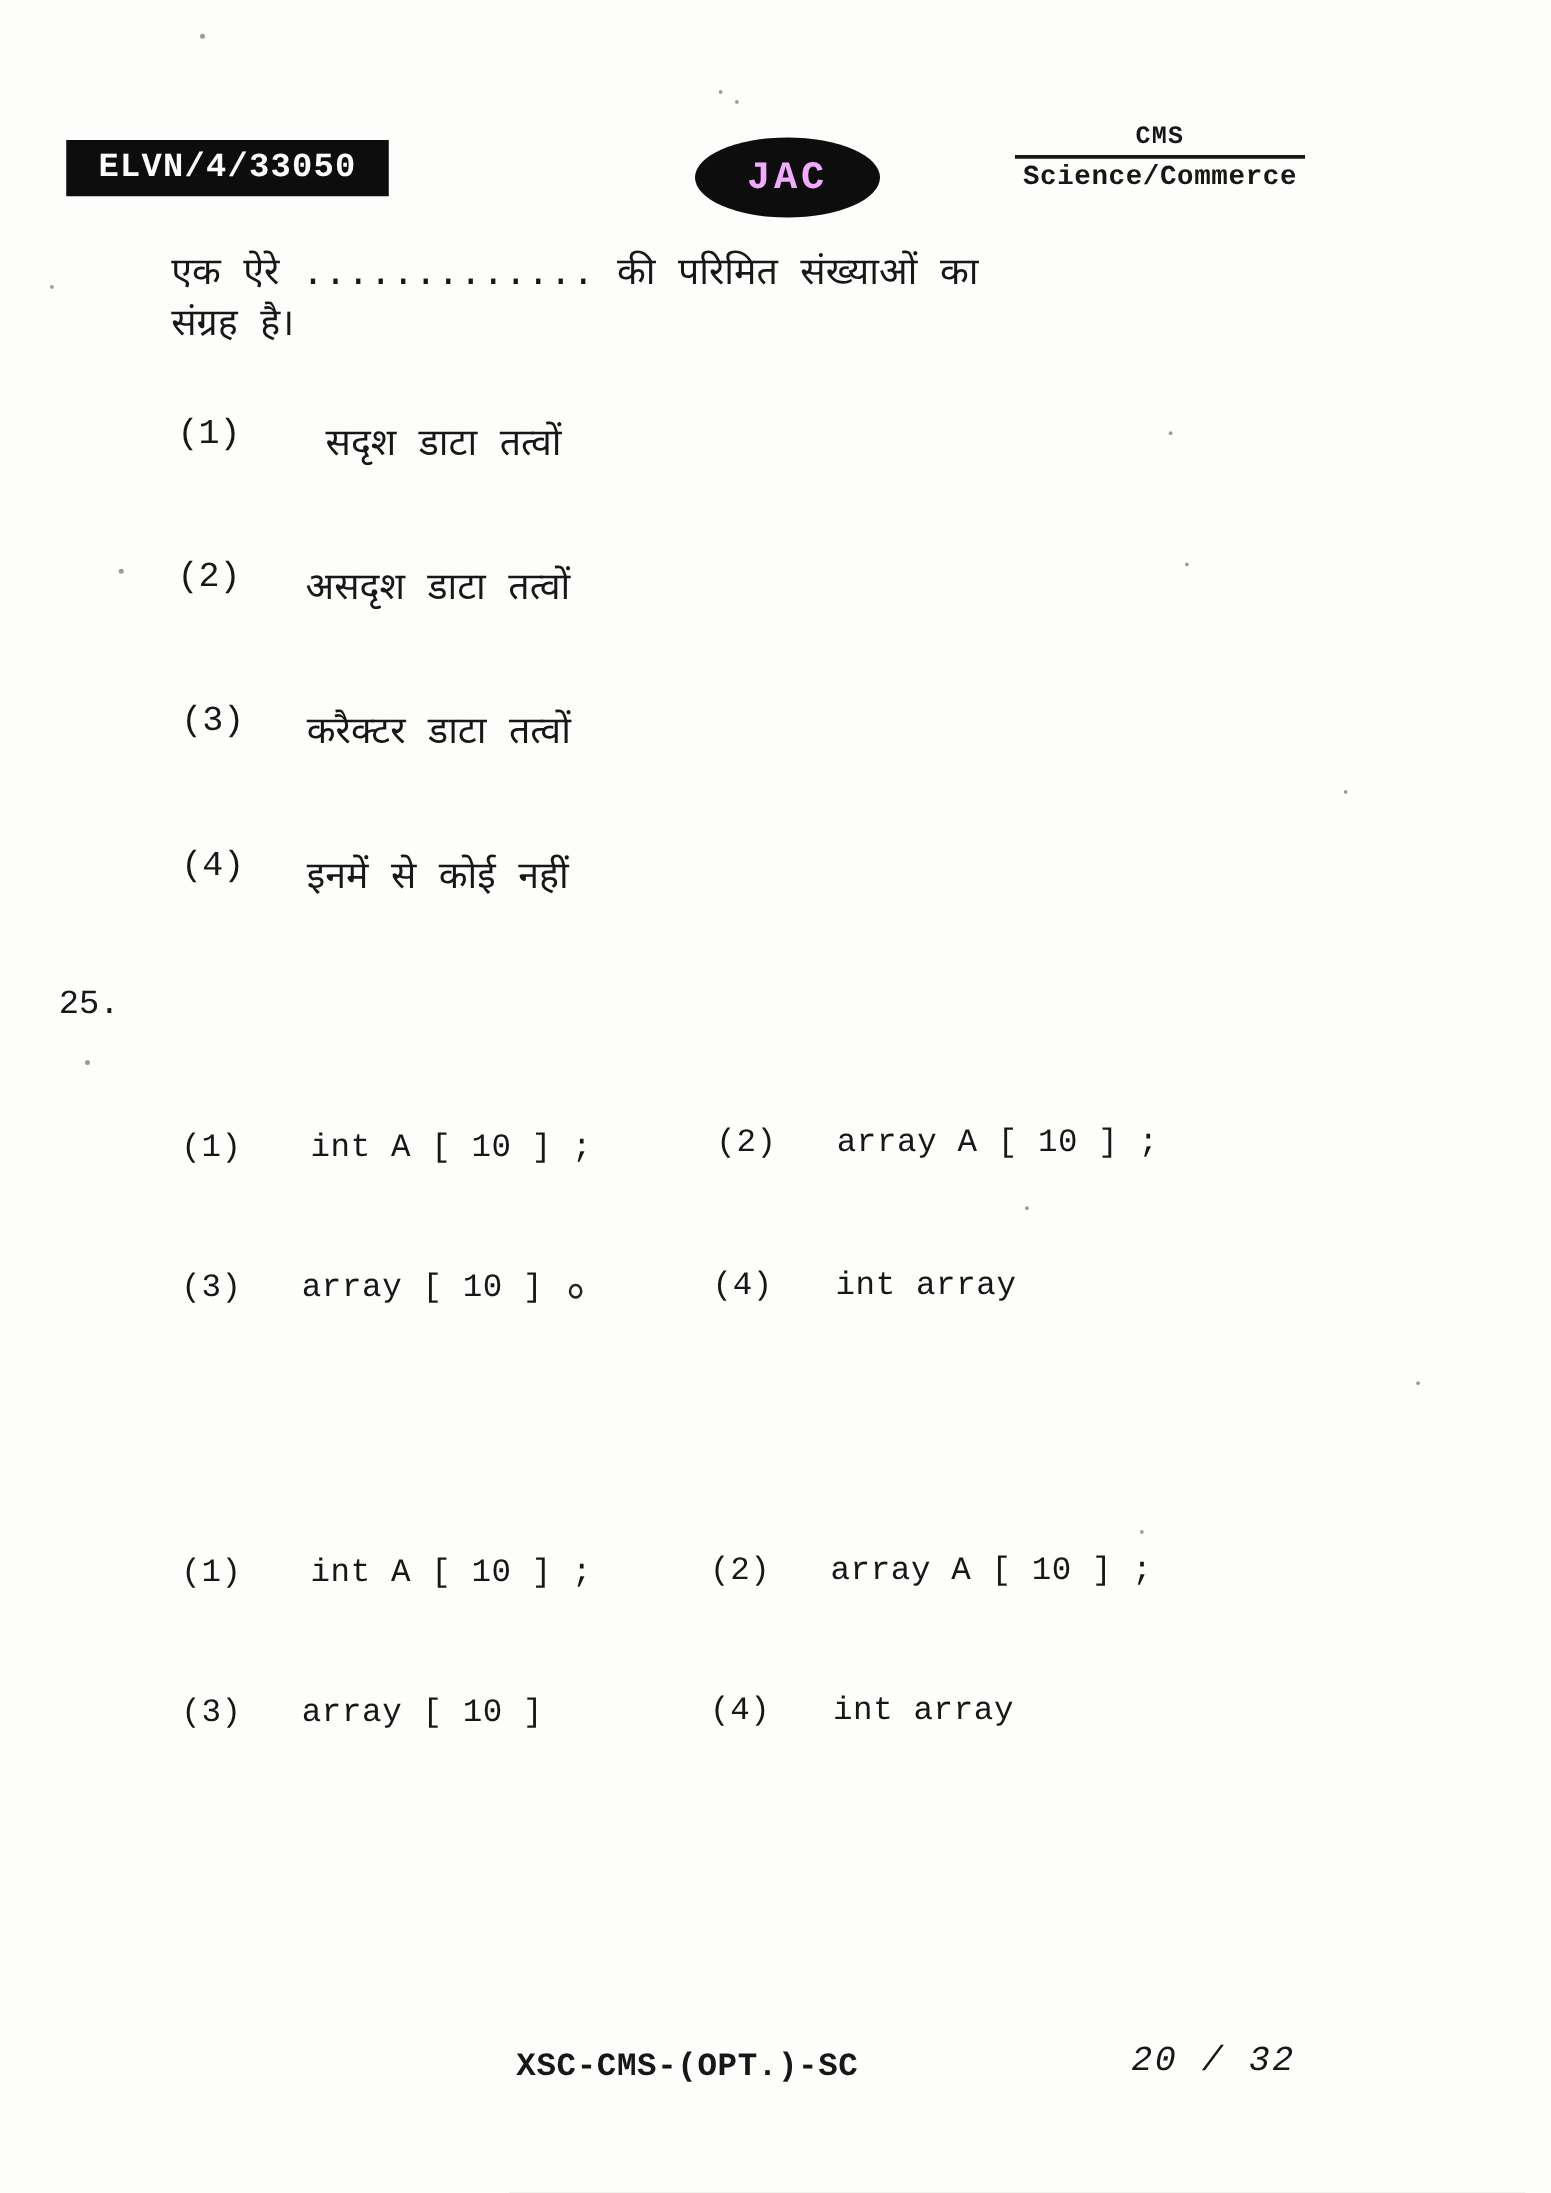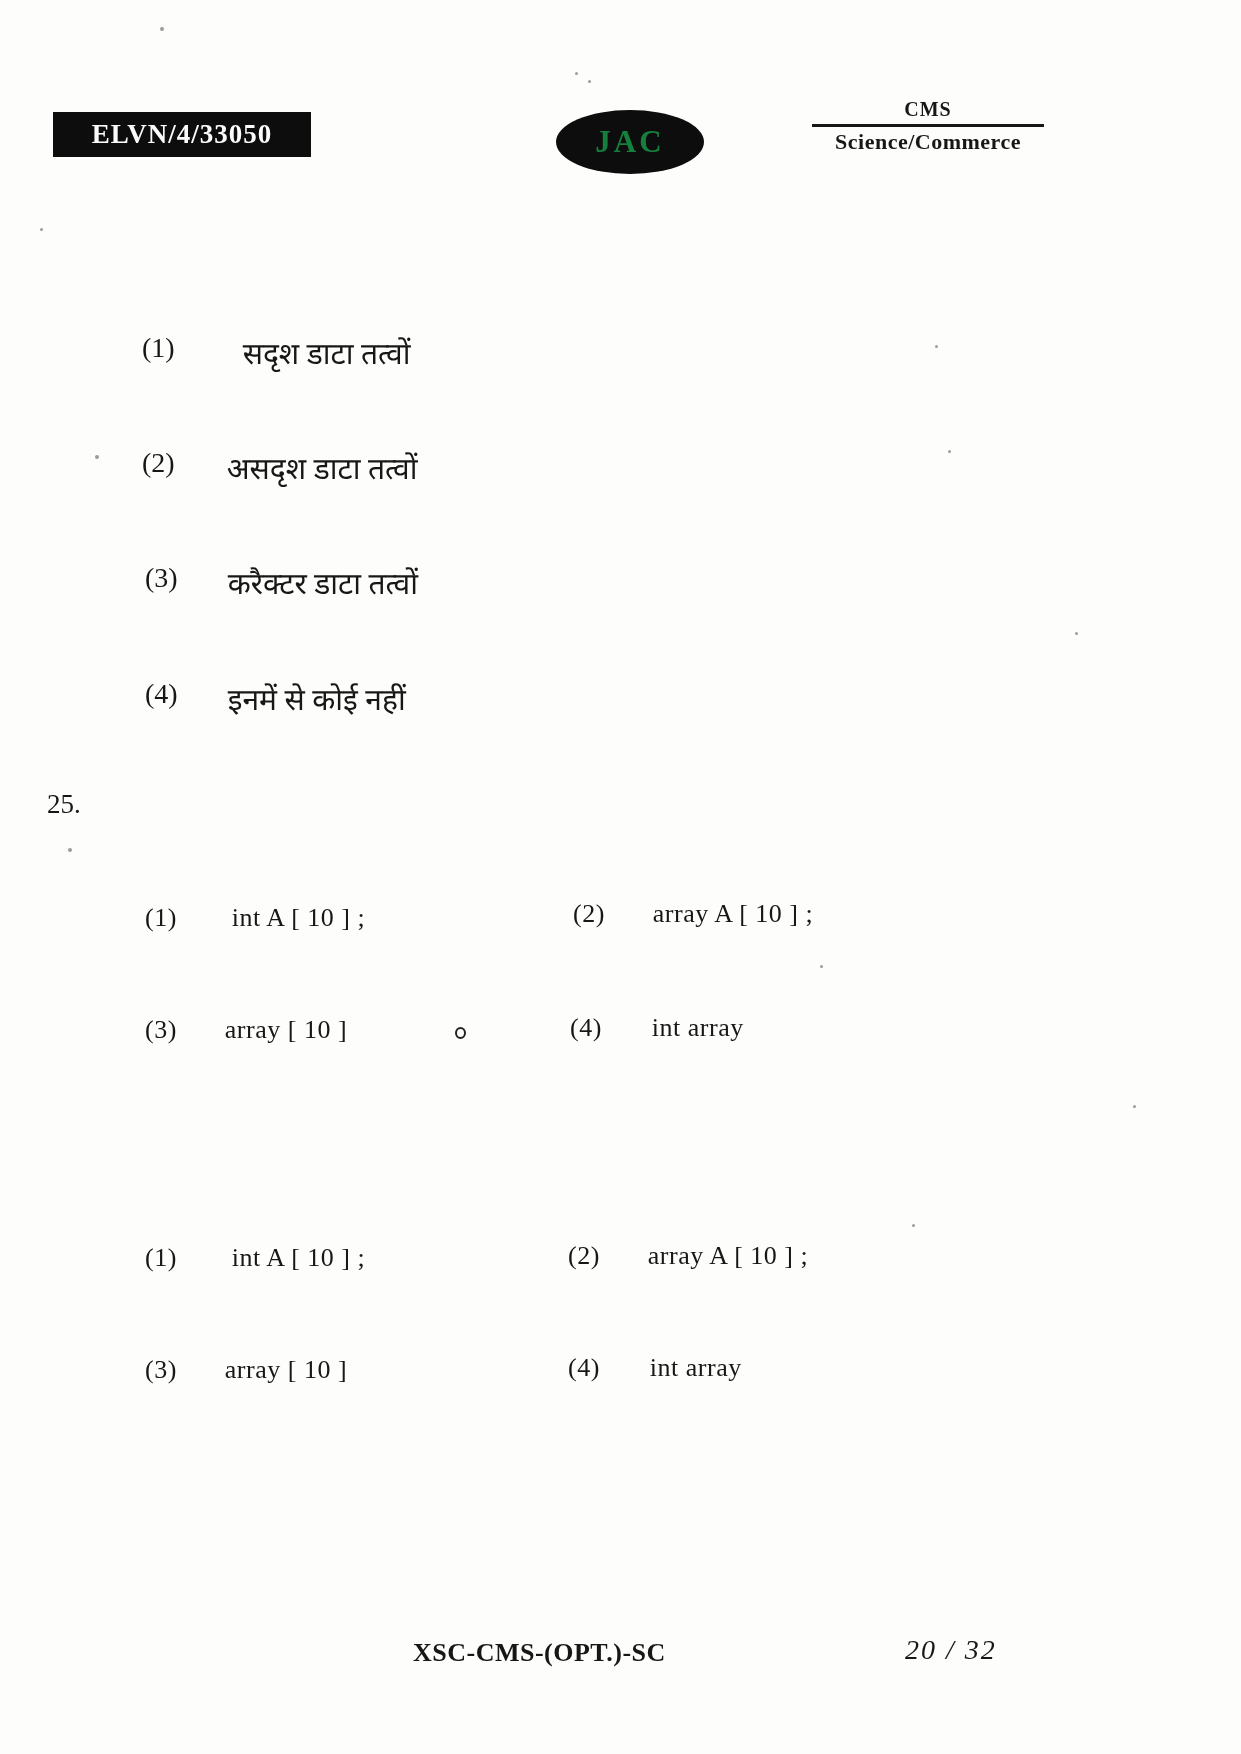--- a/index.html
+++ b/index.html
@@ -10,38 +10,38 @@
   .page {
     position: relative;
     width: 1241px;
     height: 1754px;
     margin: 0 auto;
     background: #fdfdfb;
     color: #171717;
     font-family: "Liberation Serif", "DejaVu Serif", serif;
     overflow: hidden;
   }
-  .abs { position: absolute; }
+  .abs { position: absolute; font-family: Liberation Mono, monospace; }
 
   
   .paper-code-box {
     left: 53px; top: 112px;
     width: 258px; height: 45px;
     background: #0d0d0d;
     color: #fbfbfb;
     display: flex; align-items: center; justify-content: center;
     font-size: 27px; font-weight: bold; letter-spacing: 1px;
   }
   .logo-ellipse {
     left: 556px; top: 110px;
     width: 148px; height: 64px;
     background: #0d0d0d;
     border-radius: 50%;
     display: flex; align-items: center; justify-content: center;
-    color: #15803d;
+    color: #f0abfc;
     font-size: 31px; font-weight: bold; letter-spacing: 3px;
   }
   .stream-block {
     left: 812px; top: 98px;
     width: 232px;
     text-align: center;
     font-weight: bold;
   }
   .stream-top { font-size: 20px; letter-spacing: 1px; padding-bottom: 3px; }
   .stream-rule { border-bottom: 3px solid #171717; width: 100%; }
@@ -98,20 +98,21 @@
   <div class="abs logo-ellipse">
     <span>JAC</span>
   </div>
 
   <div class="abs stream-block">
     <div class="stream-top">CMS</div>
     <div class="stream-rule"></div>
     <div class="stream-bottom">Science/Commerce</div>
   </div>
 
+  <div class="abs hi stem-prev">एक ऐरे ............. की परिमित संख्याओं का संग्रह है।</div>
 
   <div class="abs opt-row" style="left:142px; top:332px;">
     <span class="opt-num">(1)</span>
     <span class="opt-text-hi" style="margin-left:68px;">सदृश डाटा तत्वों</span>
   </div>
   <div class="abs opt-row" style="left:142px; top:447px;">
     <span class="opt-num">(2)</span>
     <span class="opt-text-hi" style="margin-left:52px;">असदृश डाटा तत्वों</span>
   </div>
   <div class="abs opt-row" style="left:145px; top:562px;">

